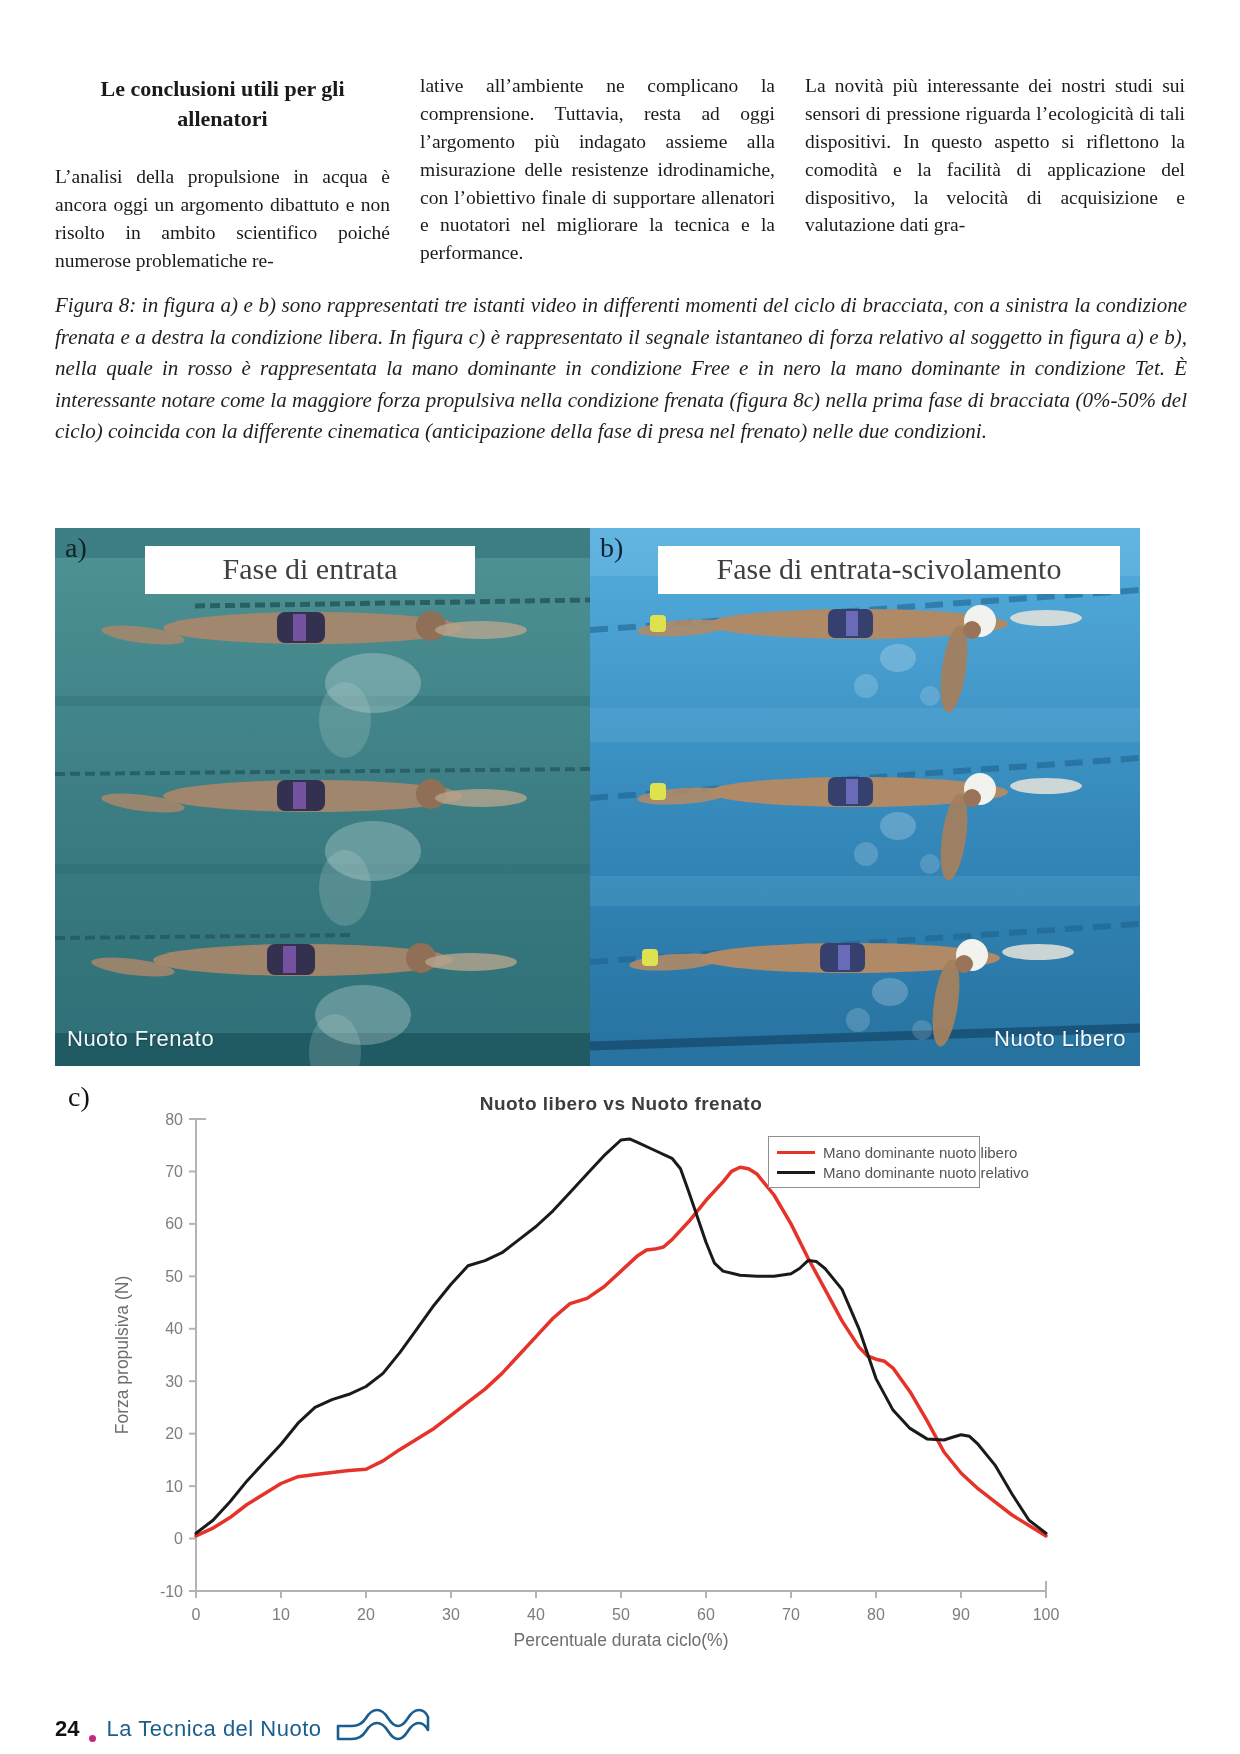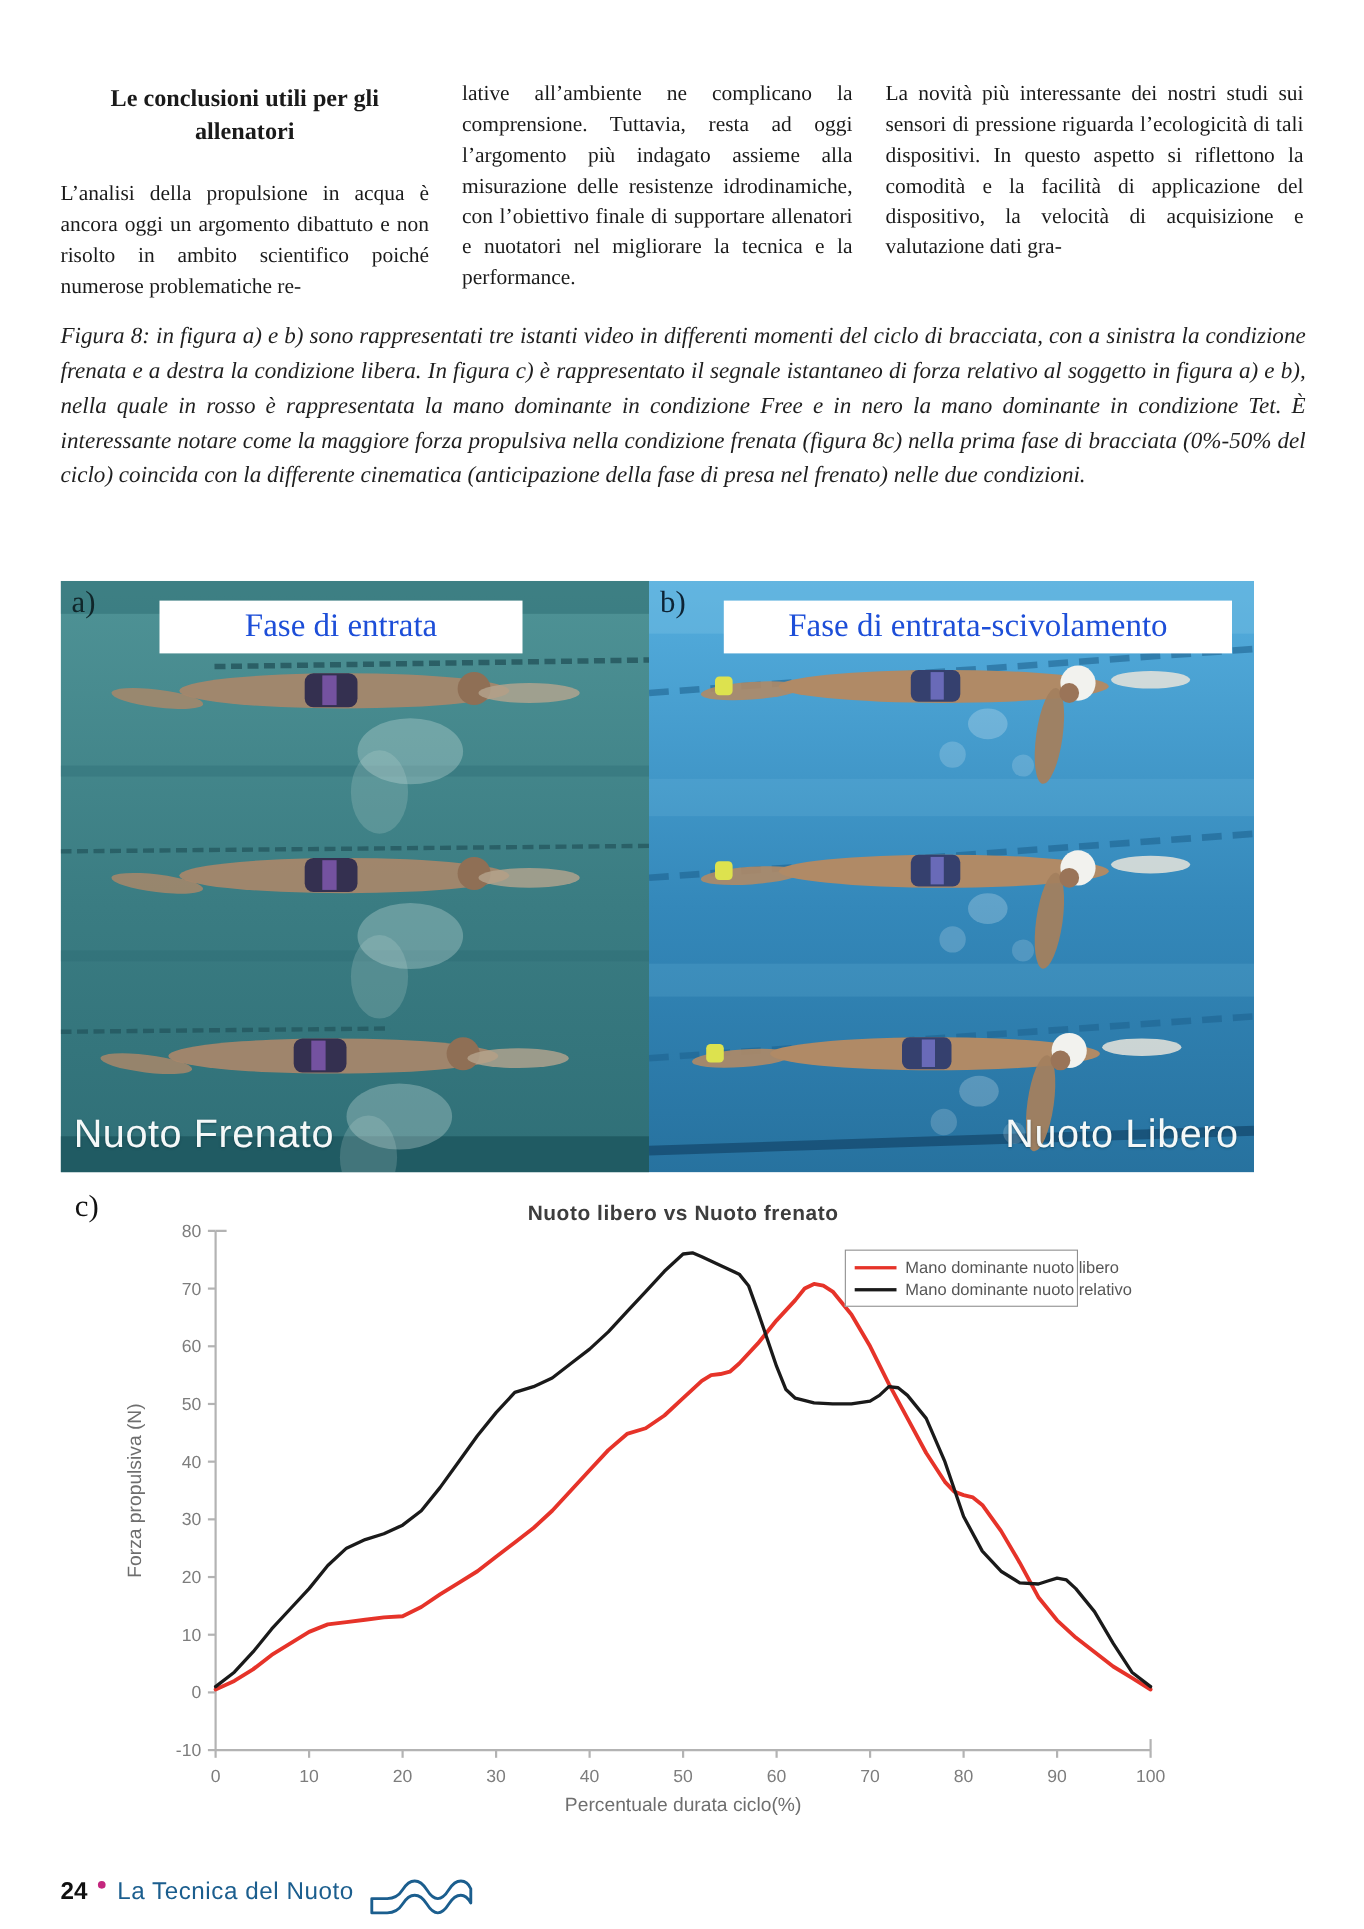--- a/index.html
+++ b/index.html
@@ -21,48 +21,48 @@
 
   
   .photos{position:absolute;left:55px;top:528px;width:1085px;height:538px;display:flex;}
   .panel{position:relative;height:538px;overflow:hidden;}
   .panel-a{width:535px;}
   .panel-b{width:550px;}
   .panel svg{position:absolute;left:0;top:0;width:100%;height:100%;}
   .panel-letter{position:absolute;left:10px;top:4px;font-size:28px;color:#10262a;
                 font-family:"Liberation Serif", serif;z-index:3;}
   .panel-b .panel-letter{color:#0d2334;}
-  .title-box{position:absolute;top:18px;background:#ffffff;color:#1d4ed8;z-index:3;
+  .title-box{position:absolute;top:18px;background:#ffffff;color:#404040;z-index:3;
              font-family:"Liberation Serif", serif;font-size:30px;text-align:center;
              padding:6px 0 8px 0;}
   .title-box-a{left:90px;width:330px;}
   .title-box-b{left:68px;width:462px;}
   .photo-tag{position:absolute;bottom:14px;z-index:3;color:#f4f8f8;
-             font-family:"Liberation Sans", sans-serif;font-weight:300;font-size:36px;
+             font-family:"Liberation Sans", sans-serif;font-weight:300;font-size:22px;
              text-shadow:0 1px 2px rgba(0,40,50,.45);letter-spacing:.5px;}
   .tag-left{left:12px;}
   .tag-right{right:14px;}
 
   
   .chart-wrap{position:absolute;left:0;top:1075px;width:1240px;height:590px;}
   .c-label{position:absolute;left:68px;top:6px;font-size:28px;color:#111;
            font-family:"Liberation Serif", serif;}
   .chart-title{position:absolute;left:196px;top:18px;width:850px;text-align:center;
                font-family:"Liberation Sans", sans-serif;font-weight:bold;font-size:19px;
                color:#3d3d3d;letter-spacing:.5px;}
   .legend{position:absolute;left:768px;top:61px;width:212px;border:1px solid #8f8f8f;
           background:#ffffff;padding:5px 8px 5px 8px;box-sizing:border-box;z-index:2;}
   .legend-row{display:flex;align-items:center;height:20px;}
   .swatch{display:inline-block;width:38px;height:3px;margin-right:8px;flex:0 0 38px;}
   .legend-txt{font-family:"Liberation Sans", sans-serif;font-size:15px;color:#555;white-space:nowrap;}
   .axis-text{font-family:"Liberation Sans", sans-serif;fill:#7d7d7d;font-size:16px;}
   .axis-label{font-family:"Liberation Sans", sans-serif;fill:#6e6e6e;font-size:17.5px;}
 
   
-  .footer{position:absolute;left:55px;top:1706px;display:flex;align-items:flex-start;}
+  .footer{position:absolute;left:55px;top:1706px;display:flex;align-items:flex-end;}
   .page-num{font-family:"Liberation Sans", sans-serif;font-weight:bold;font-size:22px;color:#111;}
   .dot{width:7px;height:7px;border-radius:50%;background:#c4277e;margin:4px 10px 0 10px;}
   .mag-name{font-family:"Liberation Sans", sans-serif;font-weight:400;font-size:22px;color:#1b5e8e;
             letter-spacing:.5px;margin-right:12px;}
 </style>
 </head>
 <body>
 
 <div class="page">
 

